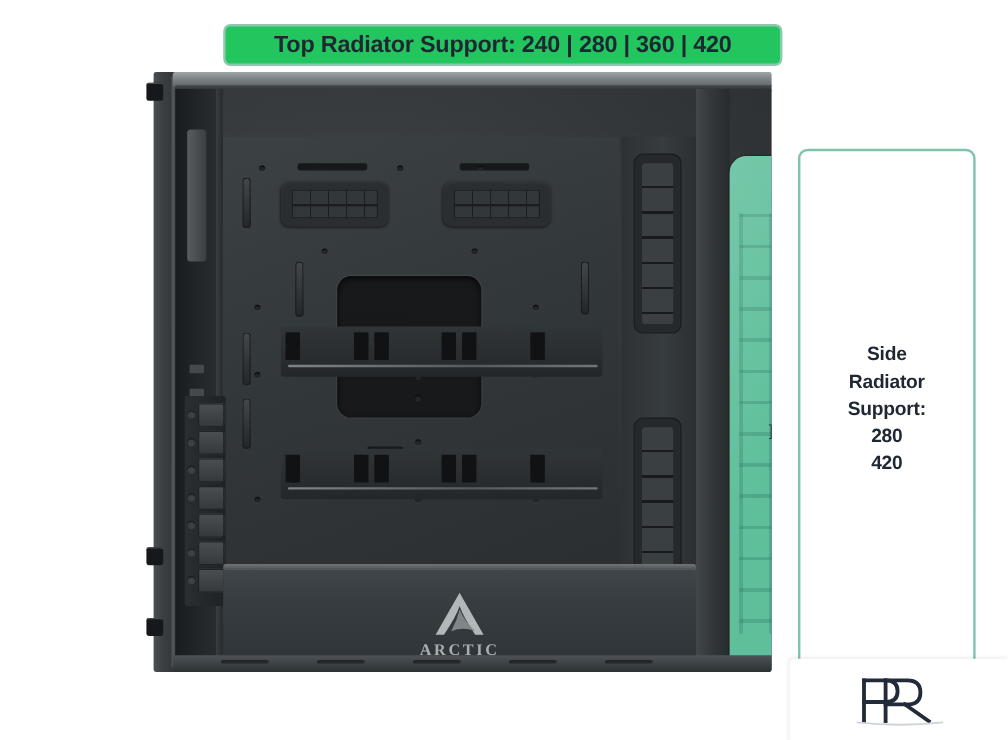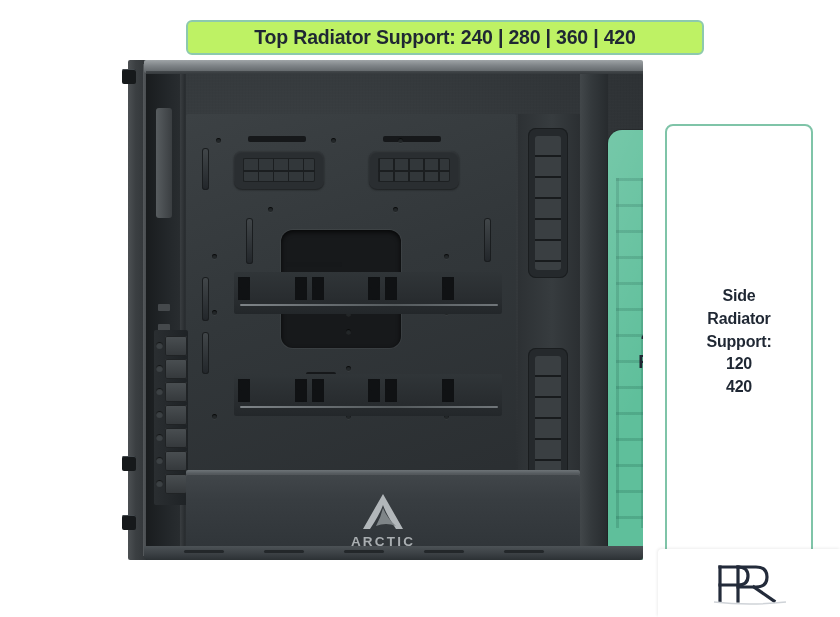--- a/index.html
+++ b/index.html
@@ -21,43 +21,44 @@
     position: absolute;
     inset: 0;
     background: #ffffff;
   }
 
   
   .top-callout {
     position: absolute;
     left: 186px;
     top: 20px;
-    width: 518px;
+    width: 466px;
     height: 35px;
     box-sizing: border-box;
     border: 2px solid #8dc9ae;
     border-radius: 6px;
-    background: #bef264;
+    background: #22c55e;
     display: flex;
     align-items: center;
     justify-content: center;
     font-size: 19.5px;
     font-weight: bold;
     letter-spacing: -0.2px;
     color: #1f2733;
     white-space: nowrap;
   }
 
   
   .case {
     position: absolute;
     left: 128px;
     top: 60px;
     width: 515px;
     height: 404px;
+    font-family: Liberation Serif, serif;
   }
 
   
   .case-rear-rail {
     position: absolute;
     left: 0;
     top: 0;
     width: 22px;
     height: 500px;
     background: linear-gradient(90deg, #4c5053 0%, #3b3f42 35%, #2e3235 100%);
@@ -670,21 +671,21 @@
       <div class="bottom-vent" style="left:360px;"></div>
     </div>
   </div>
 
 
   <div class="side-info-box">
     <div class="side-info-text">
       <div>Side</div>
       <div>Radiator</div>
       <div>Support:</div>
-      <span class="num">120</span>
+      <span class="num">280</span>
       <span class="num">420</span>
     </div>
   </div>
 
   <div class="watermark">
     <svg width="110" height="52" viewBox="0 0 110 52">
       <g fill="none" stroke="#232b3a" stroke-width="3.2" stroke-linecap="square">
         <path d="M26 10 L26 44"></path>
         <path d="M26 10 L44 10 Q54 10 54 19 Q54 28 44 28 L26 28"></path>
         <path d="M44 10 L44 44"></path>

